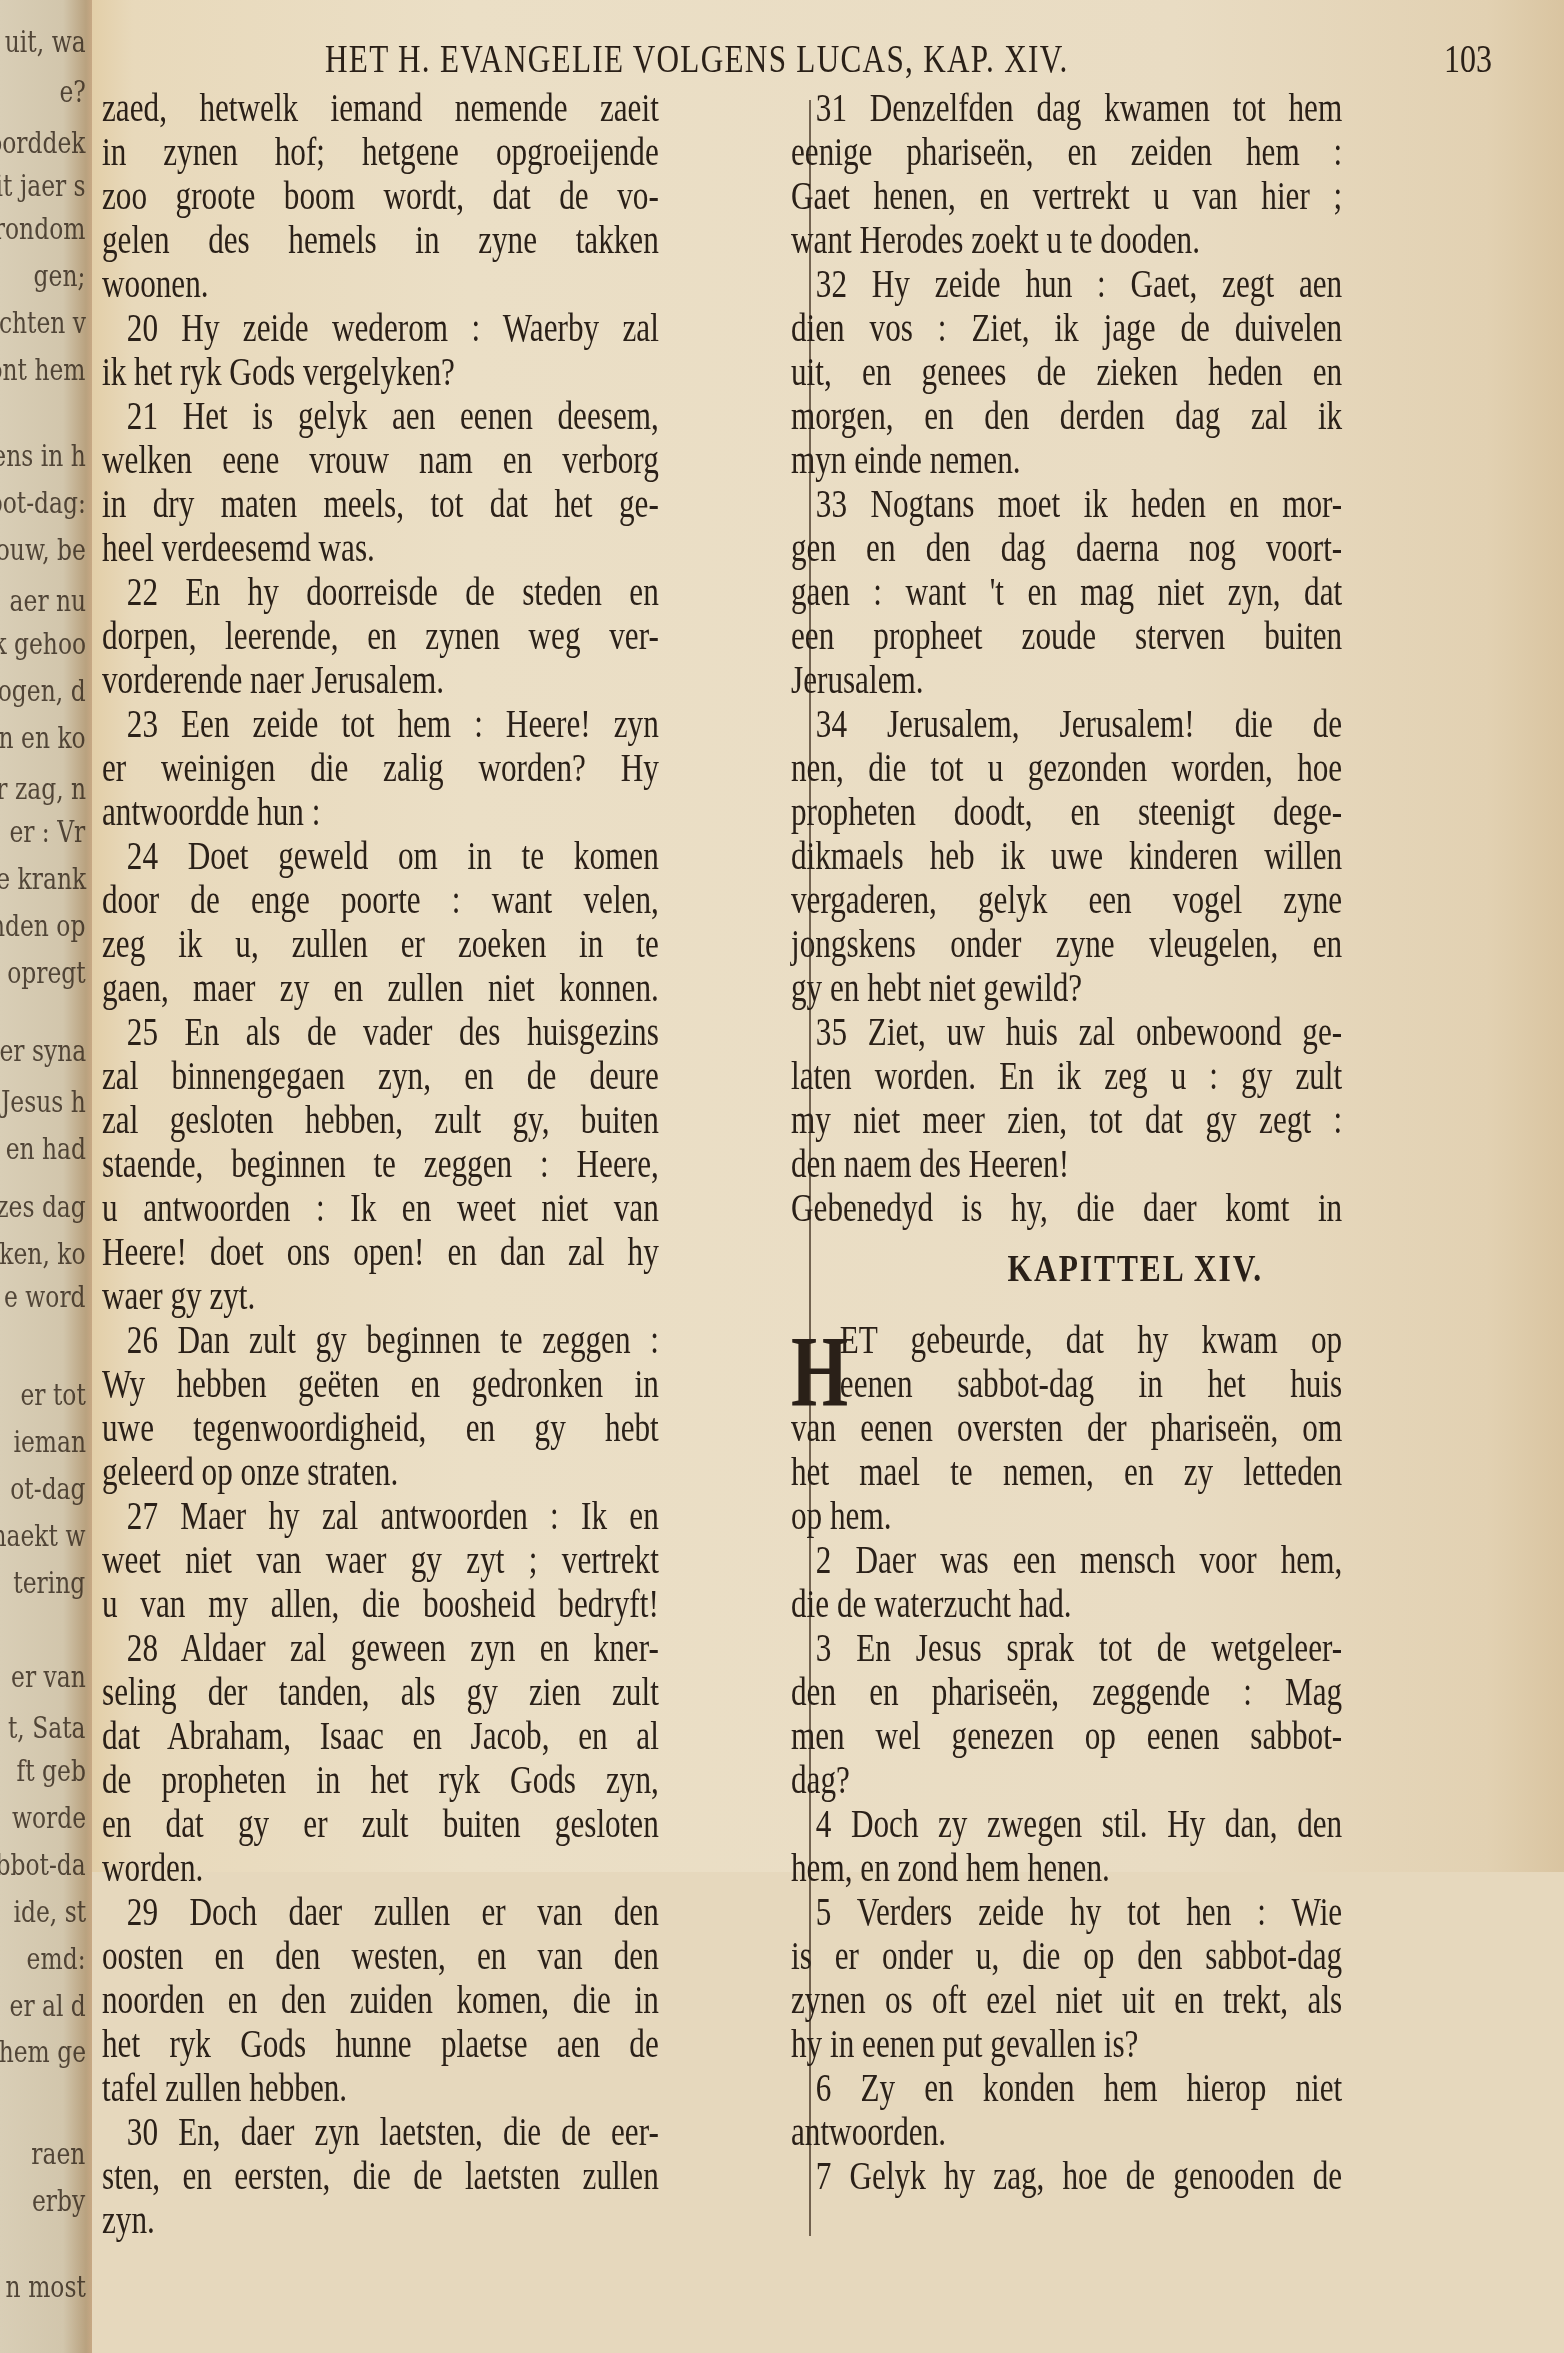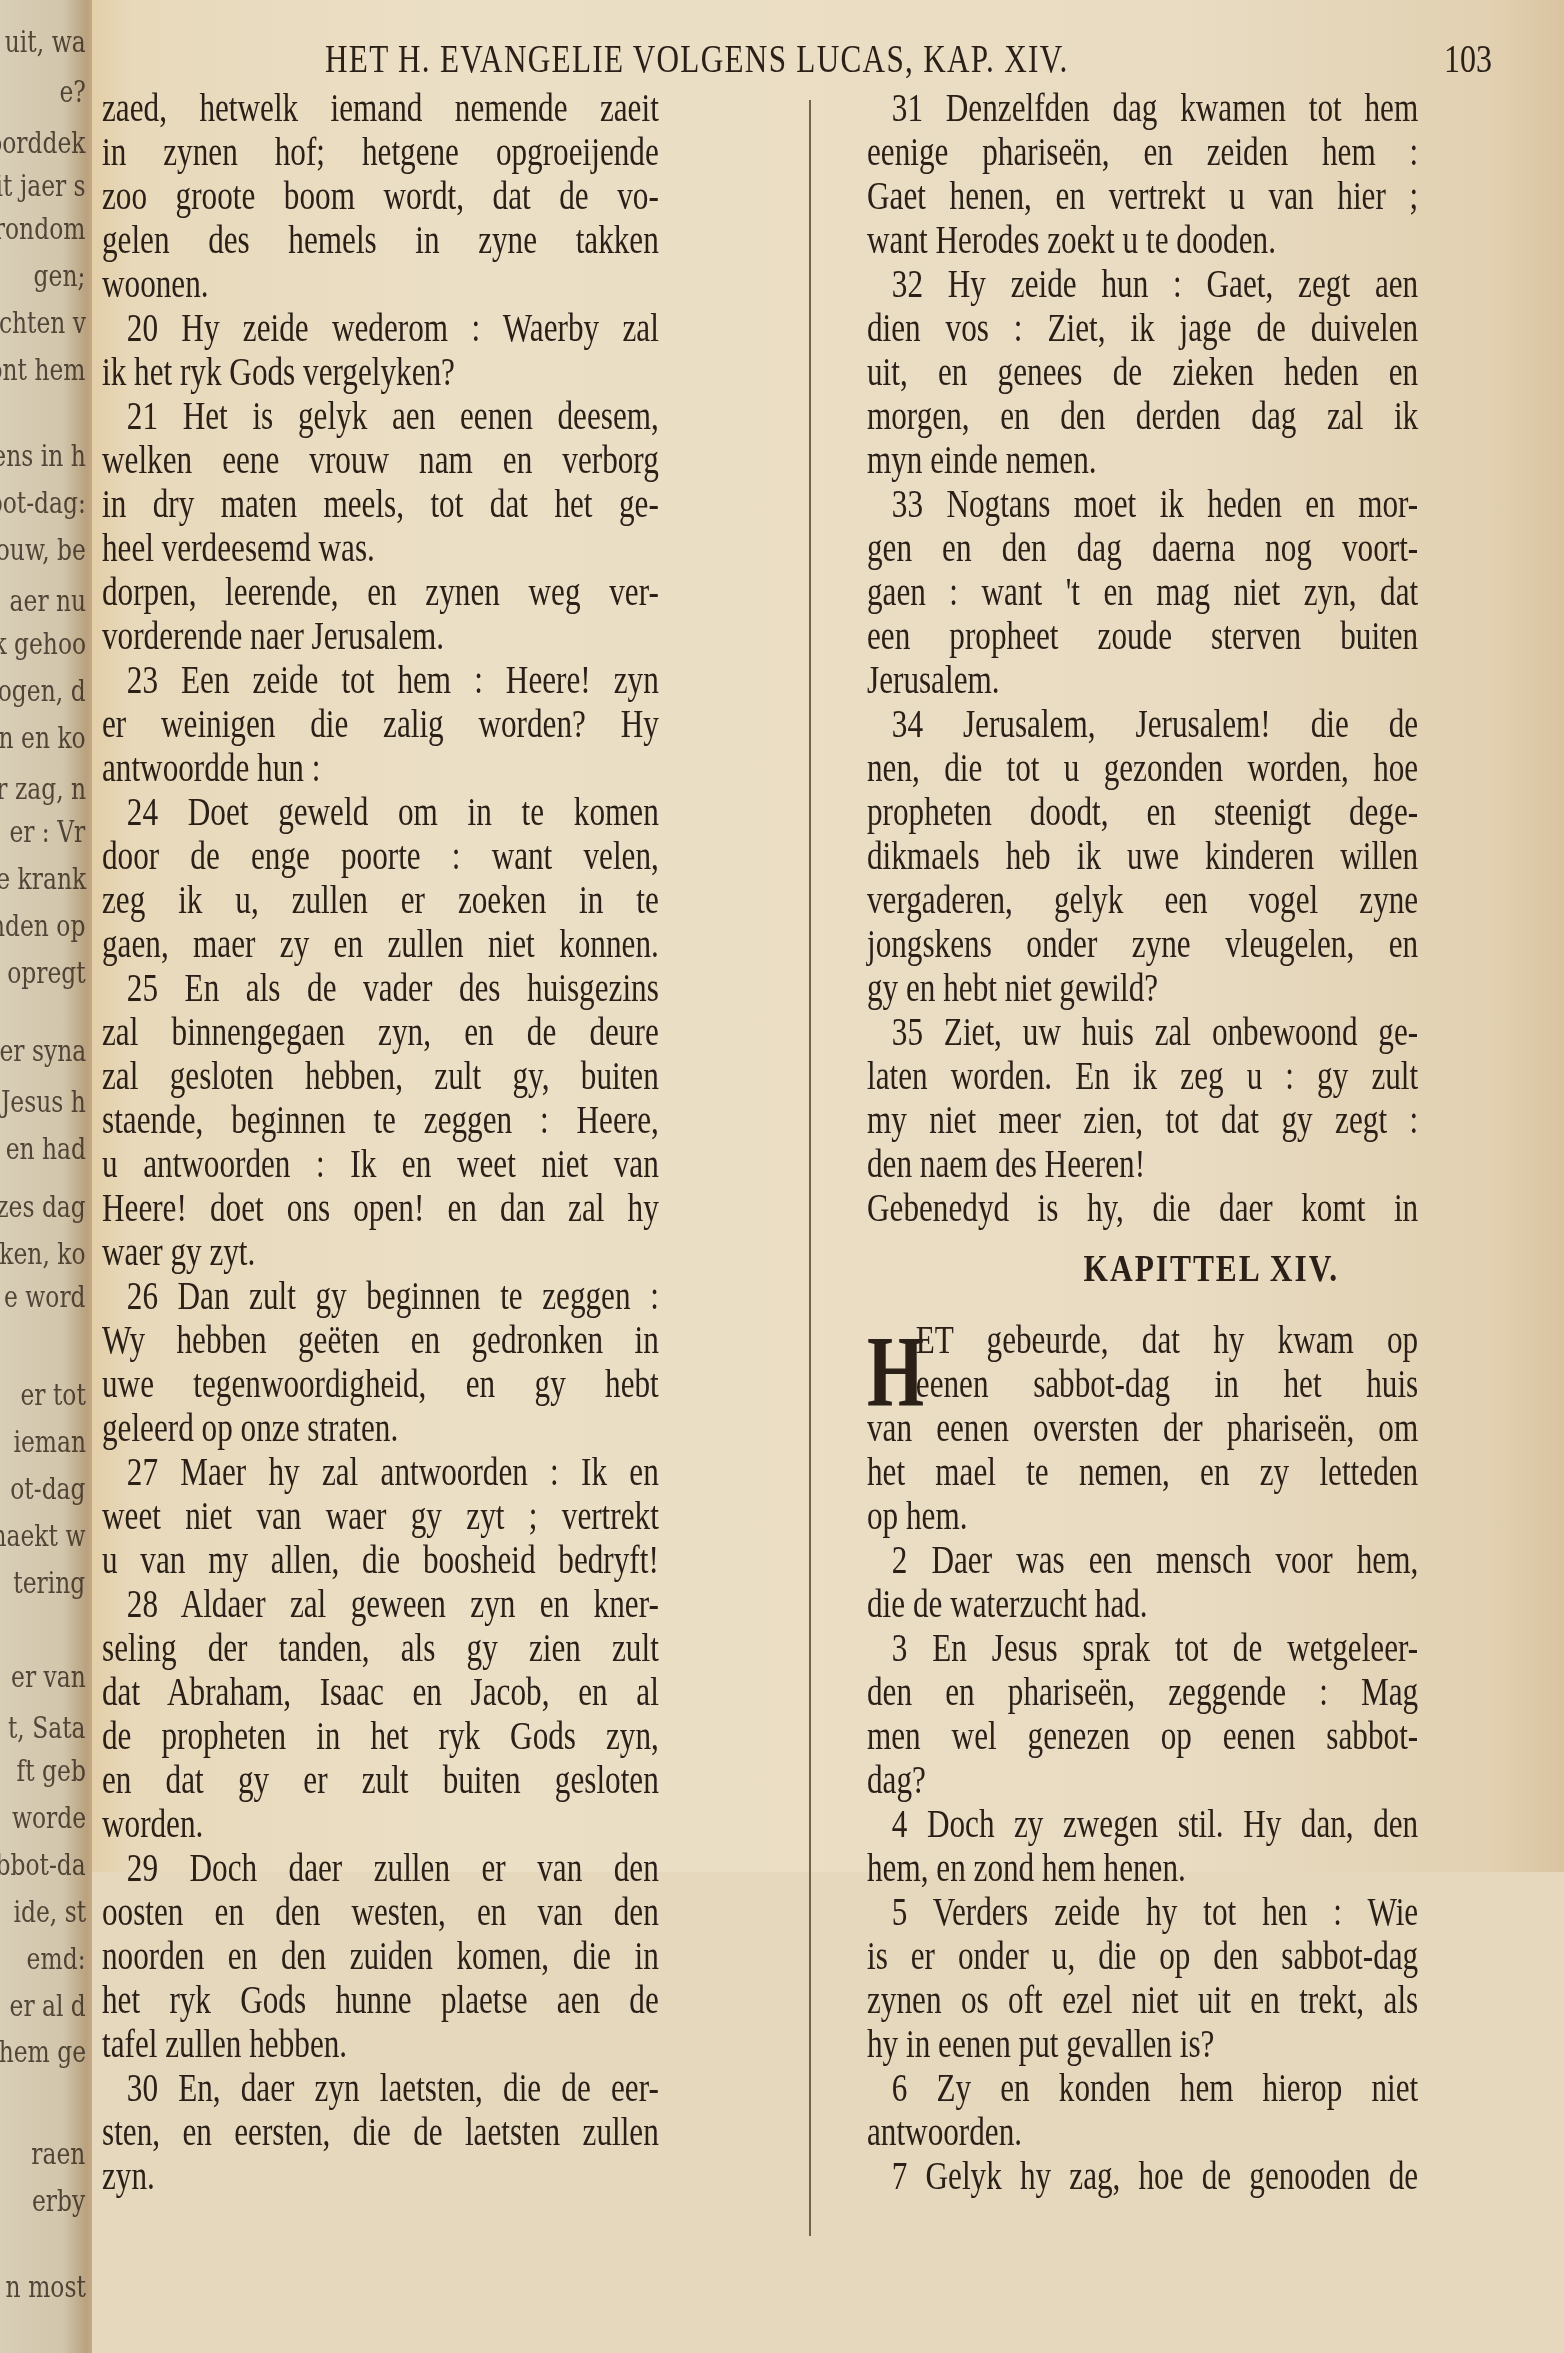--- a/index.html
+++ b/index.html
@@ -33,21 +33,21 @@
     transform: scaleX(0.80); transform-origin:left center;
   }
   .page-number {
     position:absolute; left:1444px; top:0; font-size:39px;
     transform: scaleX(0.82); transform-origin:left center;
   }
   .col {
     position:absolute; top:86px;
   }
   .col.left { left:102px; width:696px; }
-  .col.right { left:867px; width:689px; }
+  .col.right { left:791px; width:689px; }
   .divider {
     position:absolute; left:809px; top:100px; width:2.3px; height:2136px; background:#4a3a2a; opacity:0.75;
   }
   .line {
     height:44px; line-height:44px; font-size:39px; white-space:nowrap;
     display:flex; justify-content:space-between;
   }
   .line .txt {
     display:inline-block; transform-origin:left center;
     transform: scaleX(0.80); width:125%;
@@ -149,20 +149,23 @@
       </div>
       <div class="line">
         <span class="txt">welken eene vrouw nam en verborg</span>
       </div>
       <div class="line">
         <span class="txt">in dry maten meels, tot dat het ge-</span>
       </div>
       <div class="line last">
         <span class="txt">heel verdeesemd was.</span>
       </div>
+      <div class="line indent">
+        <span class="txt">22 En hy doorreisde de steden en</span>
+      </div>
       <div class="line">
         <span class="txt">dorpen, leerende, en zynen weg ver-</span>
       </div>
       <div class="line last">
         <span class="txt">vorderende naer Jerusalem.</span>
       </div>
       <div class="line indent">
         <span class="txt">23 Een zeide tot hem : Heere! zyn</span>
       </div>
       <div class="line">

